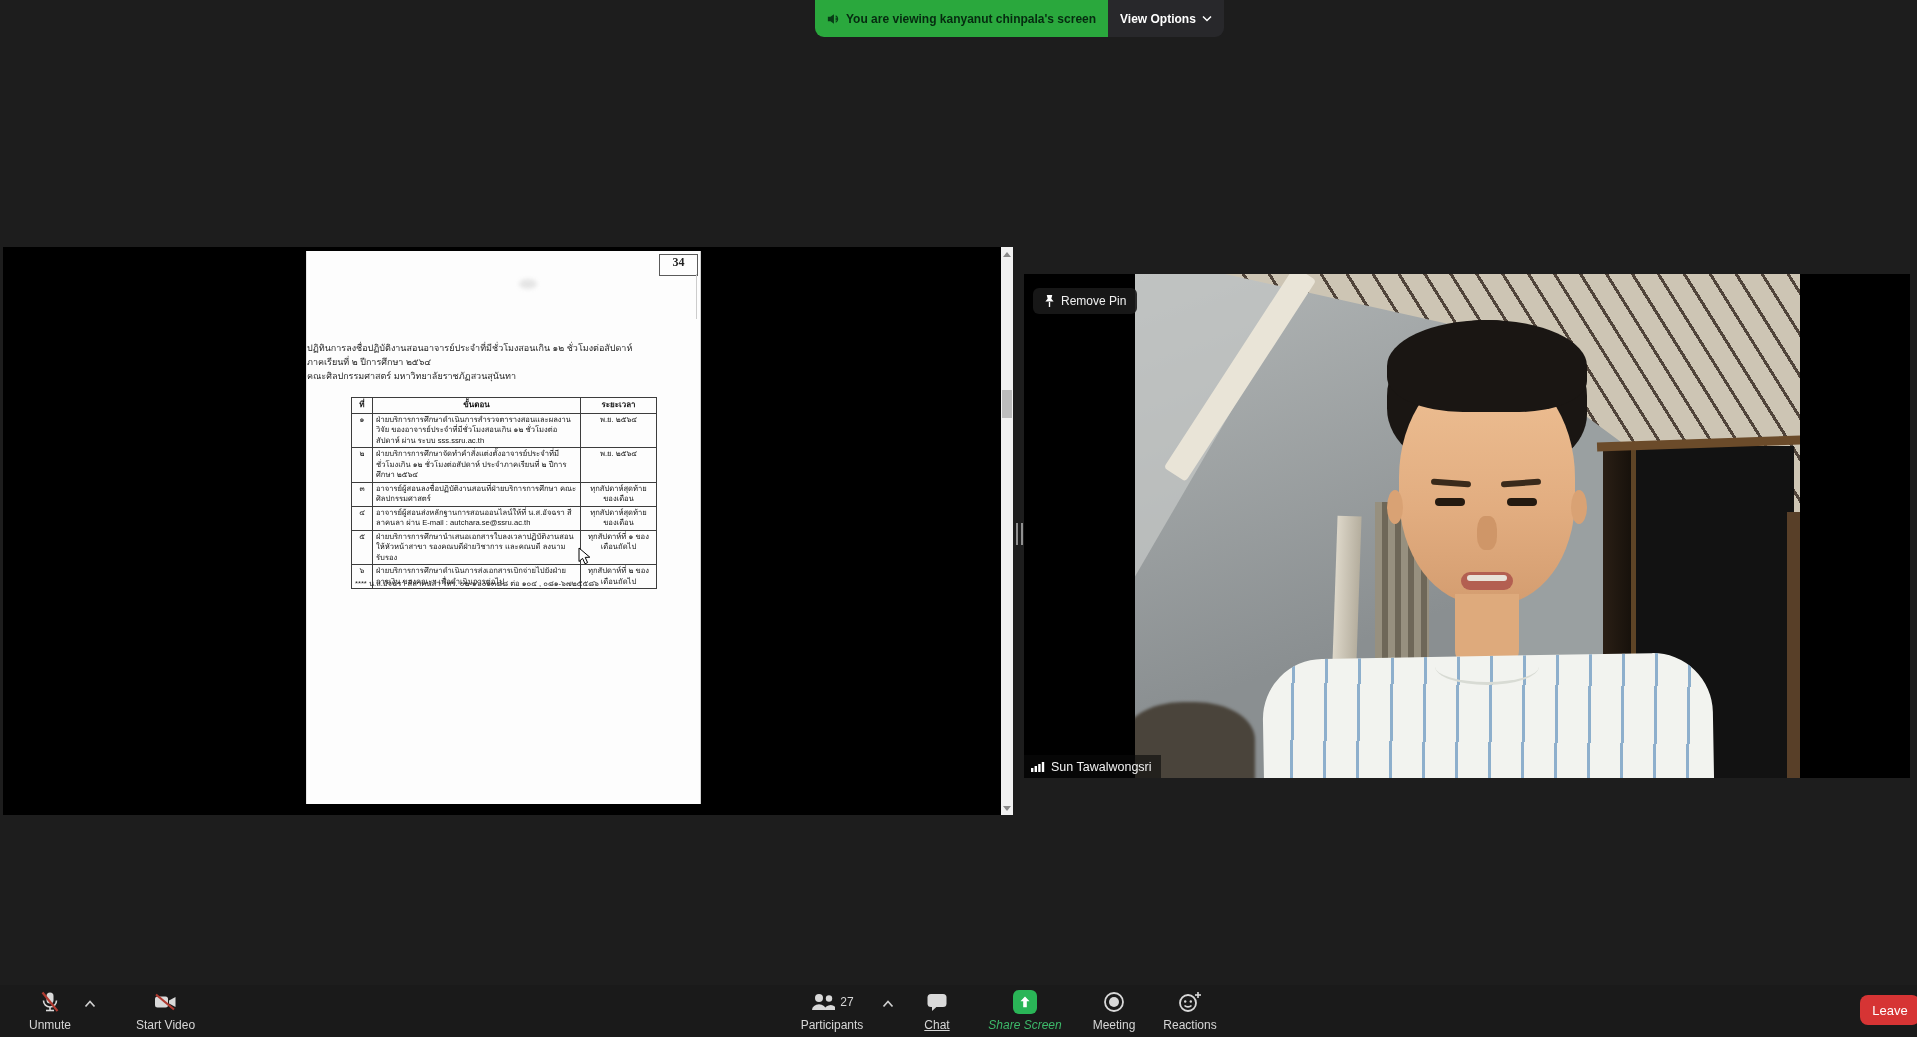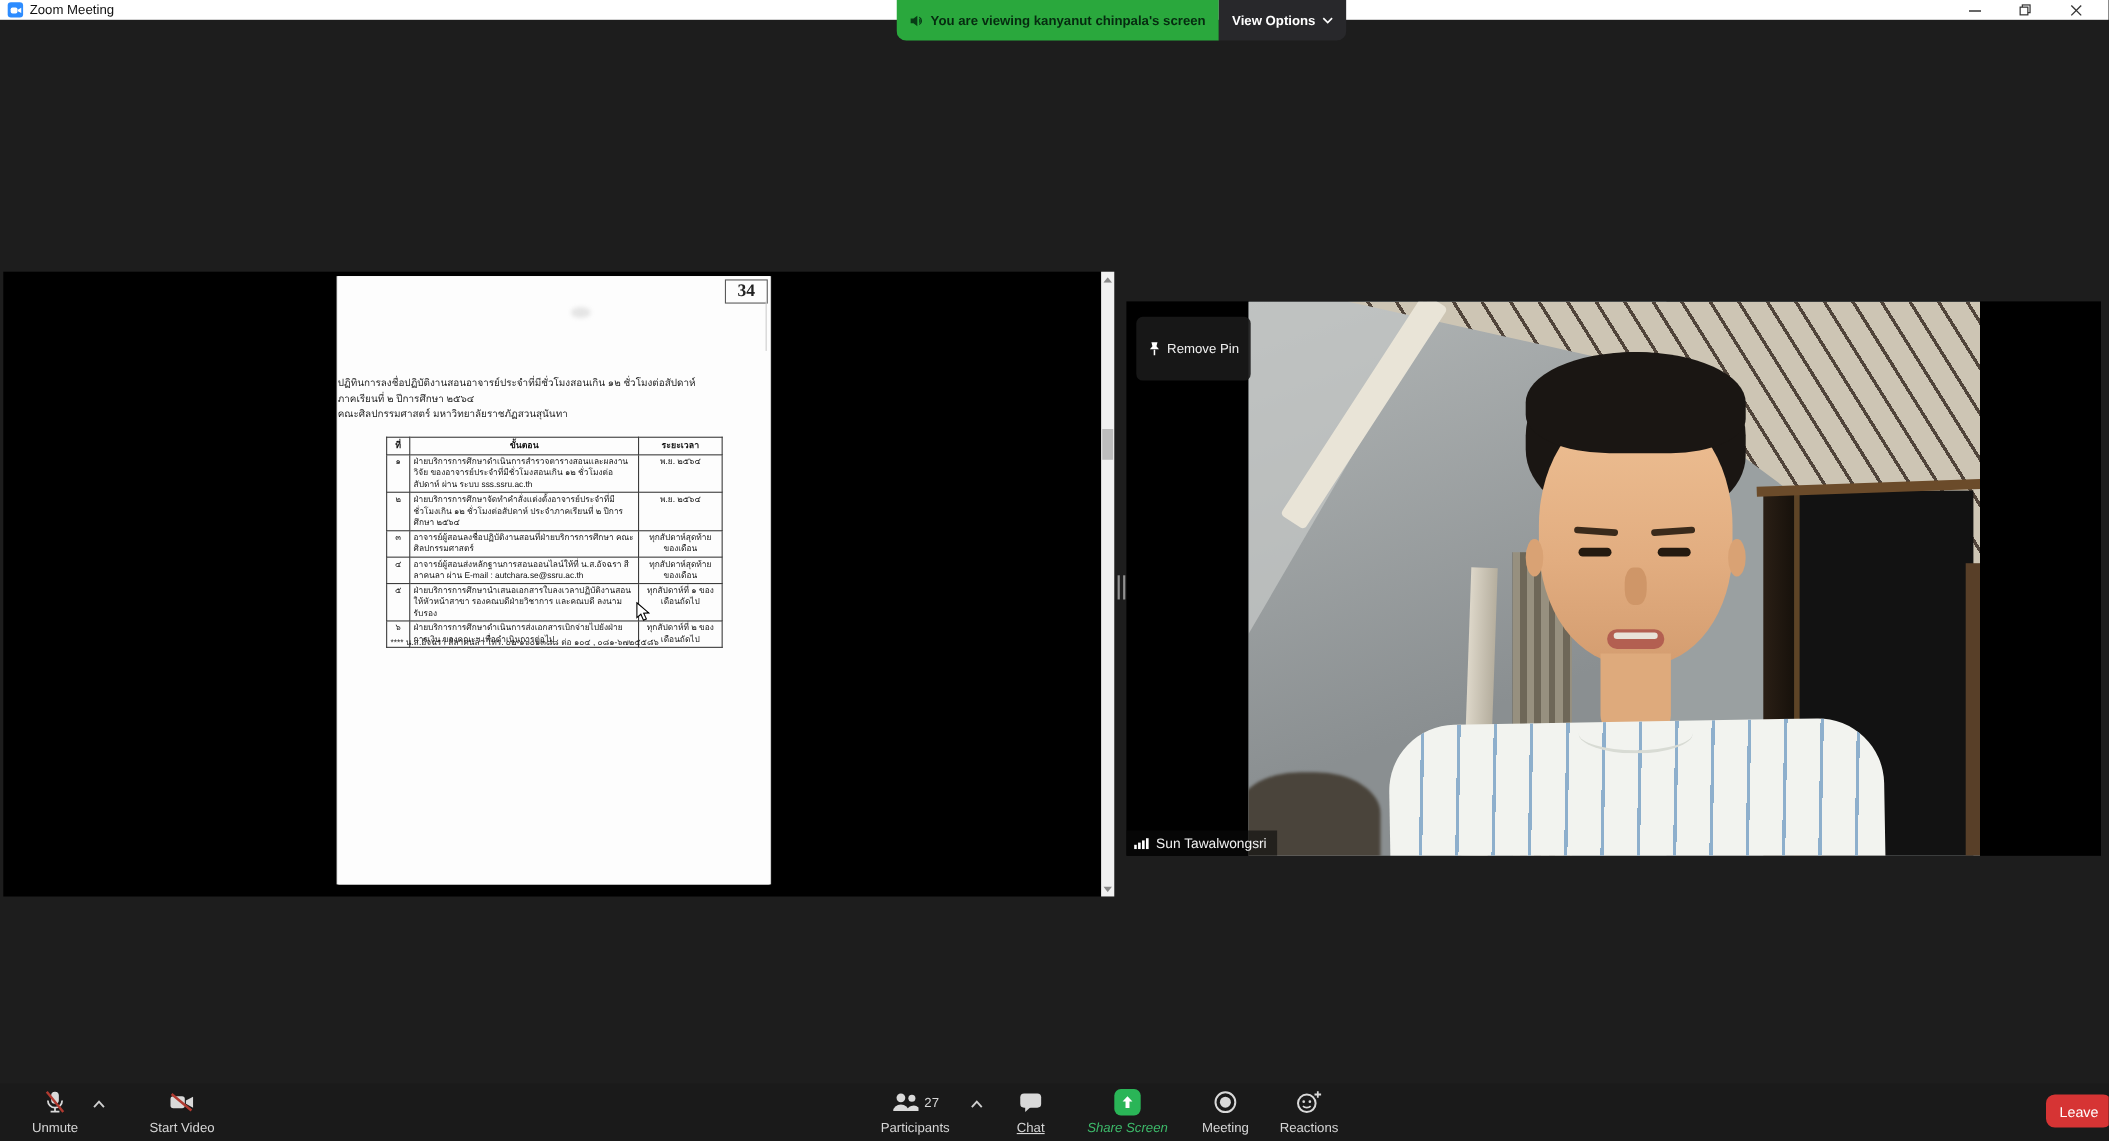--- a/index.html
+++ b/index.html
@@ -22,21 +22,21 @@
   .menubar{position:absolute;left:0;top:18px;width:1917px;height:42px;background:#1a1a1a;}
   .chip{position:absolute;width:22px;height:22px;border-radius:5px;background:#2c2c2c;display:flex;align-items:center;justify-content:center;}
   .recchip{position:absolute;left:33px;top:13px;width:20px;height:20px;border-radius:5px;background:#3a2b28;display:flex;align-items:center;justify-content:center;}
   .recdot{width:9px;height:9px;border-radius:50%;background:#ff5c49;box-shadow:0 0 7px 2px rgba(255,90,70,.6);}
   .rectext{position:absolute;left:60px;top:0;height:42px;line-height:42px;font-size:12px;color:#e3e3e3;}
   .viewbtn{position:absolute;left:1855px;top:9px;width:56px;height:25px;background:#303030;border-radius:6px;display:flex;align-items:center;justify-content:center;gap:5px;color:#eaeaea;font-size:12px;cursor:pointer;}
 
   
   .shared{position:absolute;left:3px;top:247px;width:1010px;height:568px;background:#000;}
   .page{position:absolute;left:304px;top:4px;width:393px;height:553px;background:#fdfdfd;box-shadow:1px 0 0 #cfcfcf, -1px 0 0 #e5e5e5;}
-  .pagenobox{position:absolute;left:352px;top:3px;width:37px;height:20px;border:1px solid #5a5a5a;display:flex;align-items:center;justify-content:center;font-family:"Liberation Serif",serif;font-weight:bold;font-size:16px;color:#222;}
+  .pagenobox{position:absolute;left:352px;top:3px;width:37px;height:20px;border:1px solid #5a5a5a;display:flex;align-items:flex-start;justify-content:center;font-family:"Liberation Serif",serif;font-weight:bold;font-size:12px;color:#222;}
   .pageedge{position:absolute;left:389px;top:23px;width:1px;height:45px;background:#cccccc;}
   .smudge{position:absolute;left:212px;top:28px;width:18px;height:10px;background:rgba(120,120,120,.18);filter:blur(2px);border-radius:50%;}
   .doctitle{position:absolute;left:0;top:90px;width:100%;font-size:9px;line-height:14px;color:#1c1c1c;}
   .doctable{position:absolute;left:44px;top:146px;border-collapse:collapse;table-layout:fixed;width:302px;font-size:7.6px;line-height:10.5px;color:#111;}
   .doctable th,.doctable td{border:1px solid #3d3d3d;padding:1px 3px;vertical-align:top;}
   .doctable th{font-size:8px;text-align:center;font-weight:bold;padding:2px 0;}
   .col-no{width:20px;text-align:center;}
   .col-step{width:207px;}
   .col-dur{width:75px;text-align:center;}
   .footnote{position:absolute;left:48px;top:326px;font-size:7.6px;color:#222;}
@@ -68,64 +68,38 @@
   .brow{position:absolute;top:206px;width:40px;height:6px;background:#3a2a1b;border-radius:3px;}
   .eye{position:absolute;top:224px;width:30px;height:8px;background:#241a10;border-radius:4px;}
   .nose{position:absolute;left:342px;top:242px;width:20px;height:34px;background:#cf9668;border-radius:40%;}
   .mouth{position:absolute;left:326px;top:298px;width:52px;height:18px;background:#b35f51;border-radius:9px;}
   .teeth{position:absolute;left:6px;top:3px;width:40px;height:6px;background:#e8e2d8;border-radius:3px;}
   .neck{position:absolute;left:320px;top:320px;width:64px;height:74px;background:#deaa7c;border-radius:0 0 18px 18px;}
   .shirt{position:absolute;left:128px;top:382px;width:450px;height:130px;background:#f2f3ef;border-radius:60px 60px 0 0;transform:rotate(-1deg);overflow:hidden;}
   .stripes{position:absolute;left:0;top:0;right:0;bottom:0;background:repeating-linear-gradient(92deg,transparent 0 30px,#7ca3c6 30px 33px);opacity:.85;}
   .collar{position:absolute;left:300px;top:374px;width:104px;height:34px;border-bottom:3px solid #d8dbd4;border-radius:50%;}
   .blob{position:absolute;left:-12px;top:428px;width:132px;height:84px;background:#4a443b;border-radius:45% 45% 0 0;filter:blur(1.5px);}
-  .removepin{position:absolute;left:9px;top:14px;height:26px;background:rgba(25,25,25,.9);border-radius:6px;display:flex;align-items:center;gap:6px;padding:16px 11px;color:#f0f0f0;font-size:12px;cursor:pointer;}
+  .removepin{position:absolute;left:9px;top:14px;height:26px;background:rgba(25,25,25,.9);border-radius:6px;display:flex;align-items:center;gap:6px;padding:0 11px;color:#f0f0f0;font-size:12px;cursor:pointer;}
   .namelabel{position:absolute;left:0;bottom:0;height:23px;background:rgba(10,10,10,.6);display:flex;align-items:center;gap:6px;padding:0 9px 0 7px;color:#f2f2f2;font-size:12.5px;}
 
   
   .toolbar{position:absolute;left:0;bottom:0;width:1917px;height:52px;background:#1a1a1a;}
   .tb-item{position:absolute;top:5px;display:flex;flex-direction:column;align-items:center;gap:4px;color:#d6d6d6;font-size:12px;cursor:pointer;}
   .tb-icon{height:24px;display:flex;align-items:center;justify-content:center;gap:4px;}
   .tb-count{font-size:12px;color:#d6d6d6;}
   .caret{position:absolute;top:15px;cursor:pointer;}
   .sharebox{width:24px;height:24px;background:#2ab557;border-radius:6px;display:flex;align-items:center;justify-content:center;}
   .sharelabel{color:#3db96a;font-style:italic;}
   .leavebtn{position:absolute;left:1848px;top:10px;width:60px;height:30px;background:#d63434;border-radius:8px;border:none;color:#fff;font-size:13px;font-family:"Liberation Sans",sans-serif;cursor:pointer;margin-left:12px;}
 </style>
 </head>
 <body>
 
 <div id="app">
 
-  <div class="titlebar">
-    <div class="appicon">
-      <svg width="11" height="11" viewBox="0 0 16 14">
-          <rect x="1" y="3" width="9" height="8" rx="2.5" fill="#fff"></rect>
-          <polygon points="10.5,6 15,3.5 15,10.5 10.5,8" fill="#fff"></polygon>
-        </svg>
-    </div>
-    <span class="wtitle">Zoom Meeting</span>
-    <div class="winctl" style="left:1780px;">
-      <svg width="11" height="11" viewBox="0 0 11 11">
-          <line x1="0" y1="6" x2="11" y2="6" stroke="#333" stroke-width="1.2"></line>
-        </svg>
-    </div>
-    <div class="winctl" style="left:1826px;">
-      <svg width="12" height="12" viewBox="0 0 12 12">
-          <rect x="3.5" y="1.5" width="7" height="7" fill="none" stroke="#333" stroke-width="1.1"></rect>
-          <rect x="1.5" y="3.5" width="7" height="7" fill="#fff" stroke="#333" stroke-width="1.1"></rect>
-        </svg>
-    </div>
-    <div class="winctl" style="left:1872px;">
-      <svg width="11" height="11" viewBox="0 0 11 11">
-          <line x1="1" y1="1" x2="10" y2="10" stroke="#333" stroke-width="1.2"></line>
-          <line x1="10" y1="1" x2="1" y2="10" stroke="#333" stroke-width="1.2"></line>
-        </svg>
-    </div>
-  </div>
 
   <div class="banner">
     <div class="banner-msg">
       <svg width="13" height="12" viewBox="0 0 15 12">
           <path d="M1 3.5h3l4-3v11l-4-3H1z" fill="#083c16"></path>
           <path d="M10 2.2a4.3 4.3 0 0 1 0 7.6" fill="none" stroke="#083c16" stroke-width="1.4"></path>
           <path d="M10 4.4a2 2 0 0 1 0 3.2" fill="none" stroke="#083c16" stroke-width="1.4"></path>
         </svg>
       <span>You are viewing kanyanut chinpala's screen</span>
     </div>

